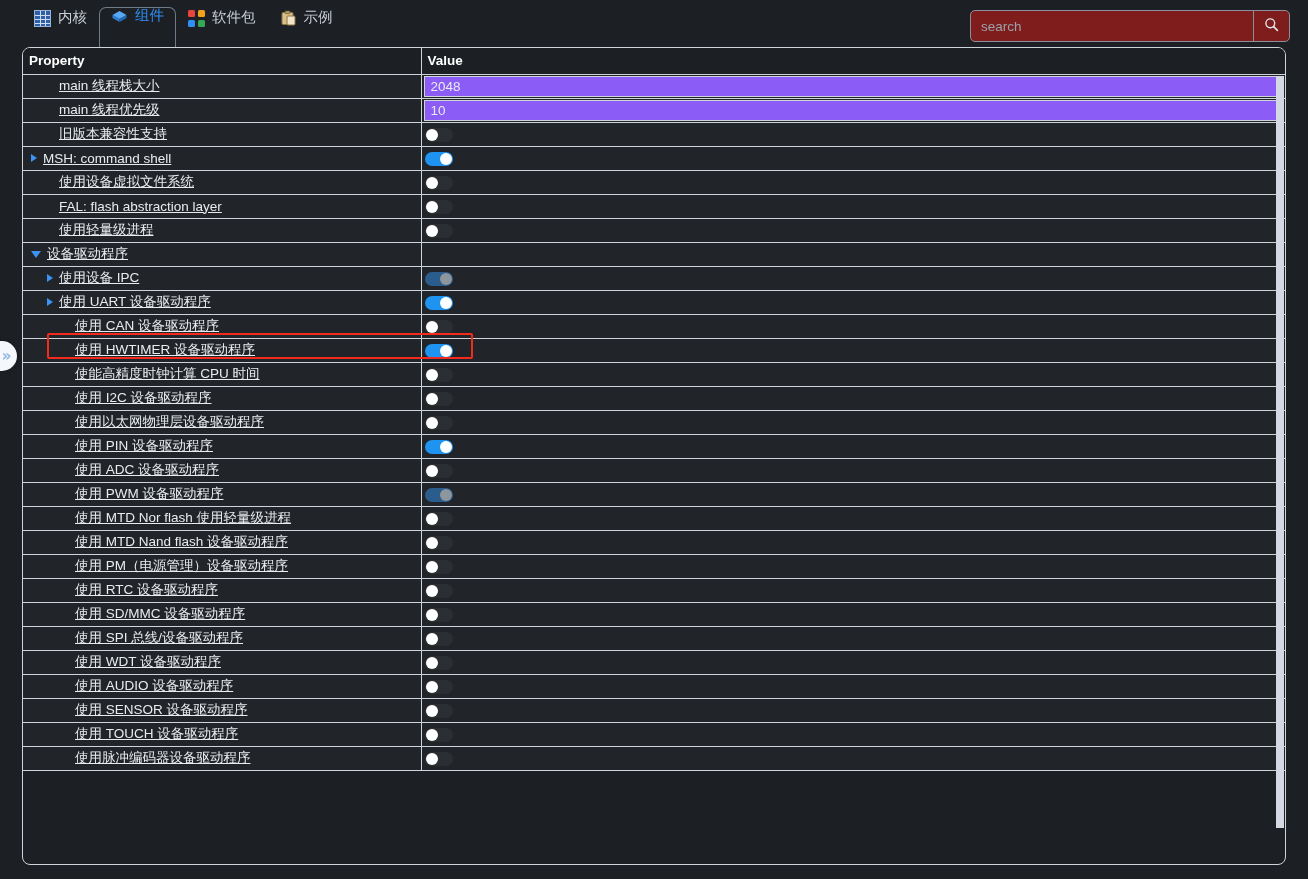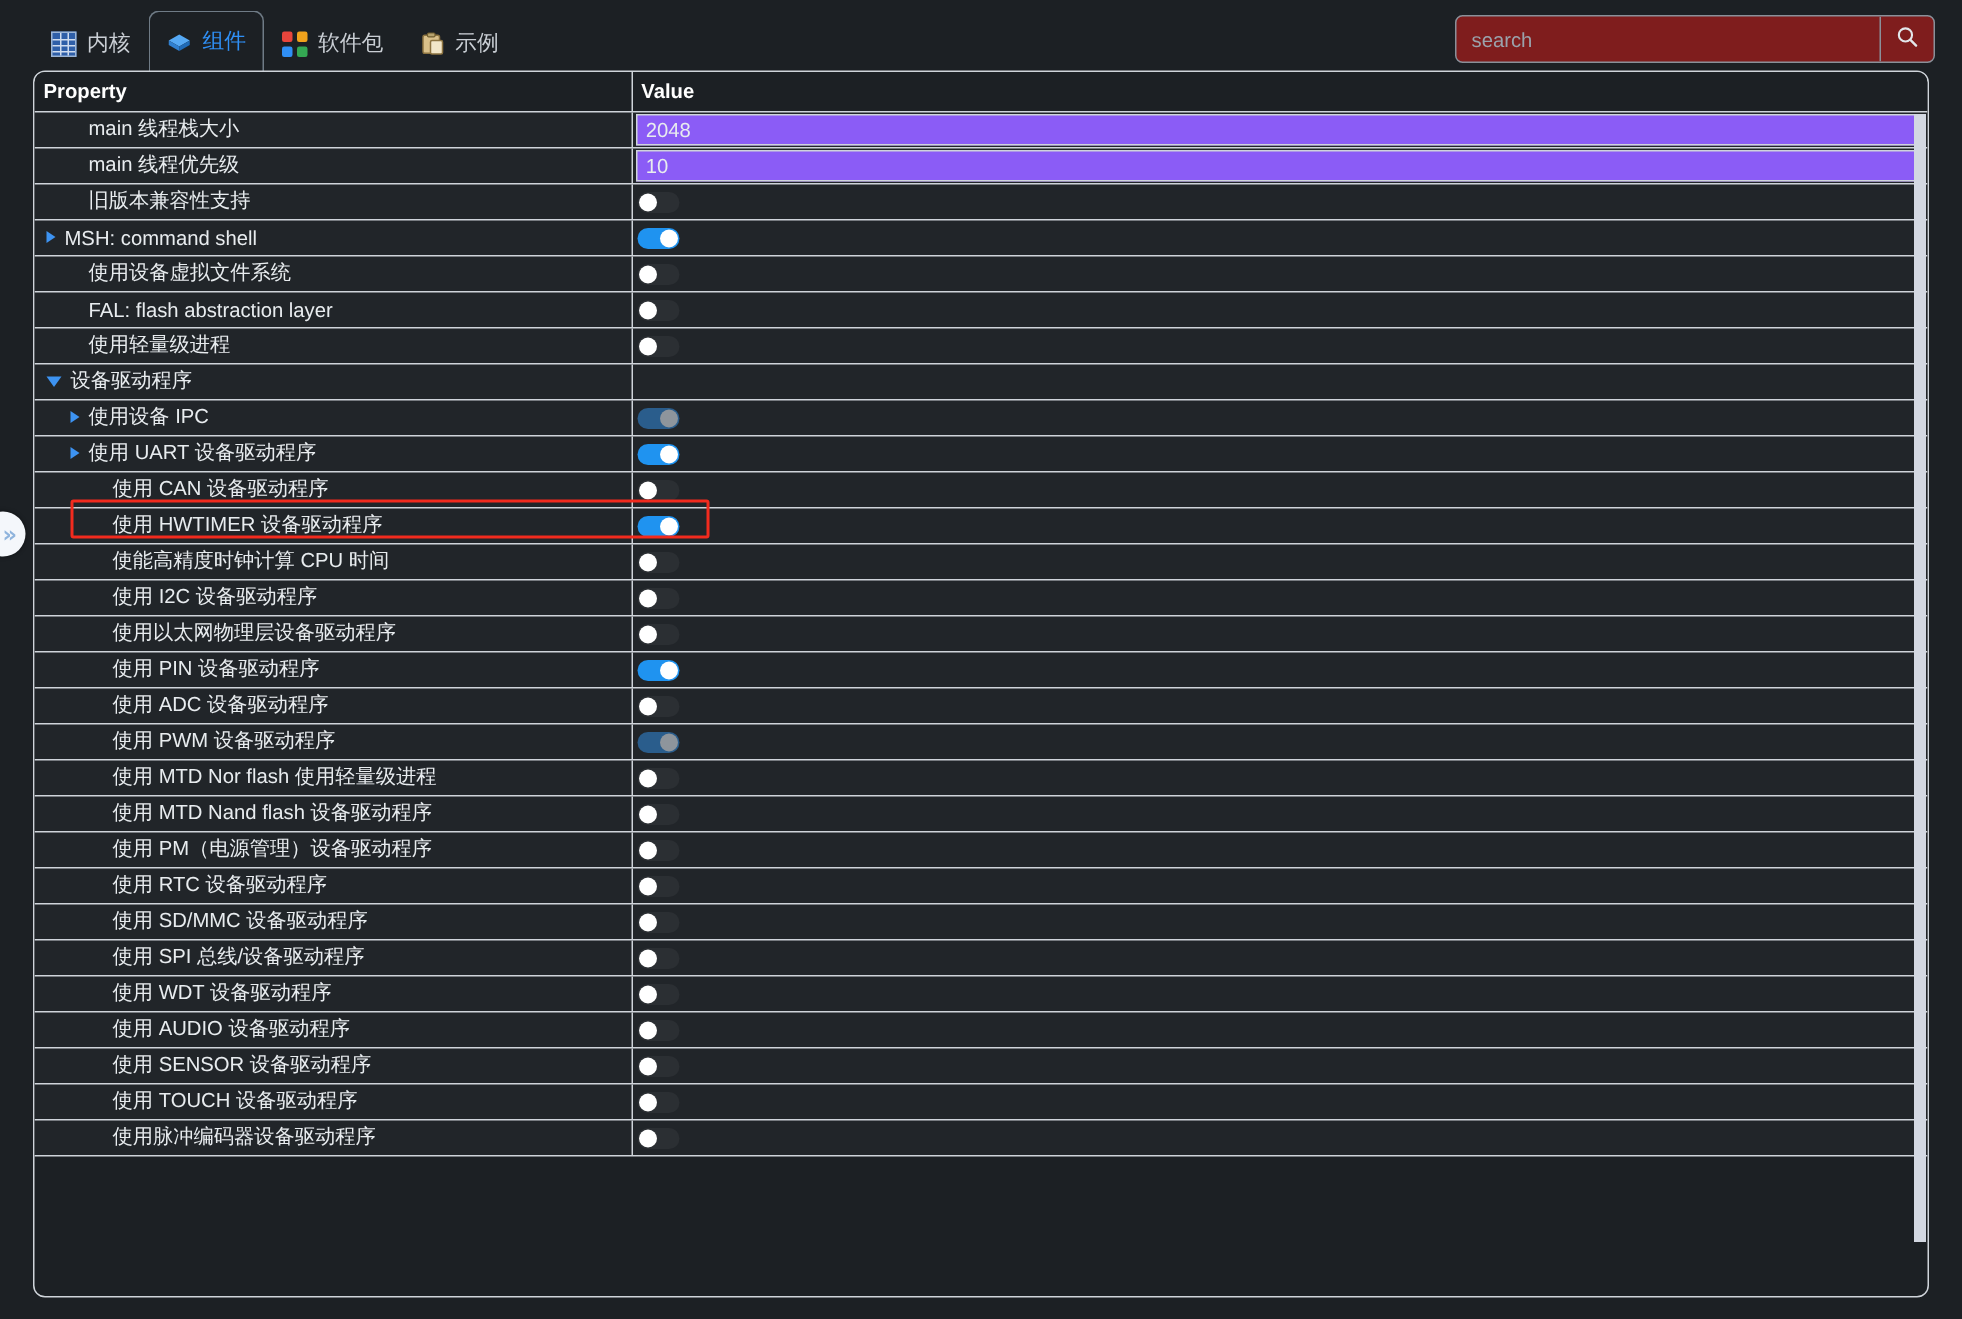--- a/index.html
+++ b/index.html
@@ -21,21 +21,21 @@
     position: absolute; left: 0; top: 0;
     width: 1308px; height: 52px;
     background: #1c2024;
     display: flex; align-items: flex-start;
   }
   .tabs {
     display: flex; align-items: flex-end;
     height: 52px; padding-left: 22px;
   }
   .tab {
-    display: flex; align-items: center; gap: 7px;
+    display: flex; align-items: flex-start; gap: 7px;
     height: 40px; padding: 0 11px;
     margin-bottom: 3px;
     font-size: 14.5px;
     color: #c9ced4;
     cursor: pointer;
     border: 1px solid transparent;
     border-radius: 7px 7px 0 0;
     white-space: nowrap;
   }
   .tab.active {
@@ -124,21 +124,21 @@
     height: 26px;
   }
   #proptable td {
     border-bottom: 1px solid #cfd4da;
     color: #e8ecef;
     height: 23px;
     padding: 0;
     vertical-align: middle;
     background: #212529;
   }
-  td.col-prop { padding-left: 6px; }
+  td.col-prop { padding-left: 6px; text-decoration: underline; }
   td.col-val { border-left: 1px solid #cfd4da; padding-left: 0; }
   th.col-val { border-left: 1px solid #cfd4da; padding-left: 8px; }
   tr.sel td { background: #000000; }
 
   .plabel { display: flex; align-items: center; height: 23px; white-space: nowrap; }
   .arrow {
     width: 0; height: 0; flex: none;
     border-left: 6px solid #3d93f2;
     border-top: 4.5px solid transparent;
     border-bottom: 4.5px solid transparent;

